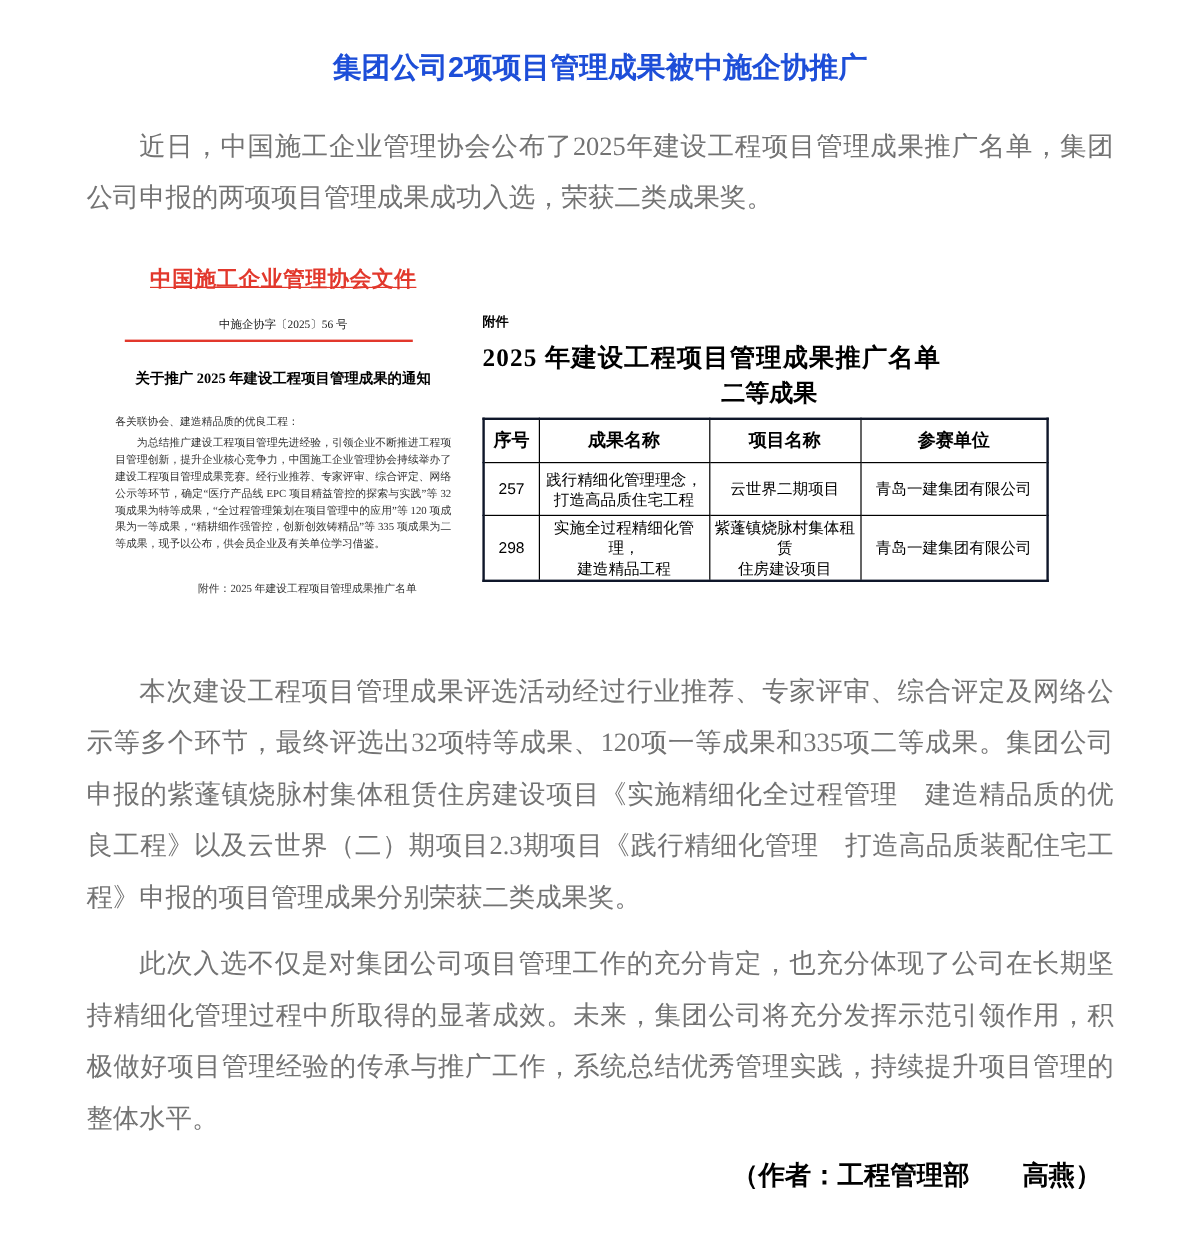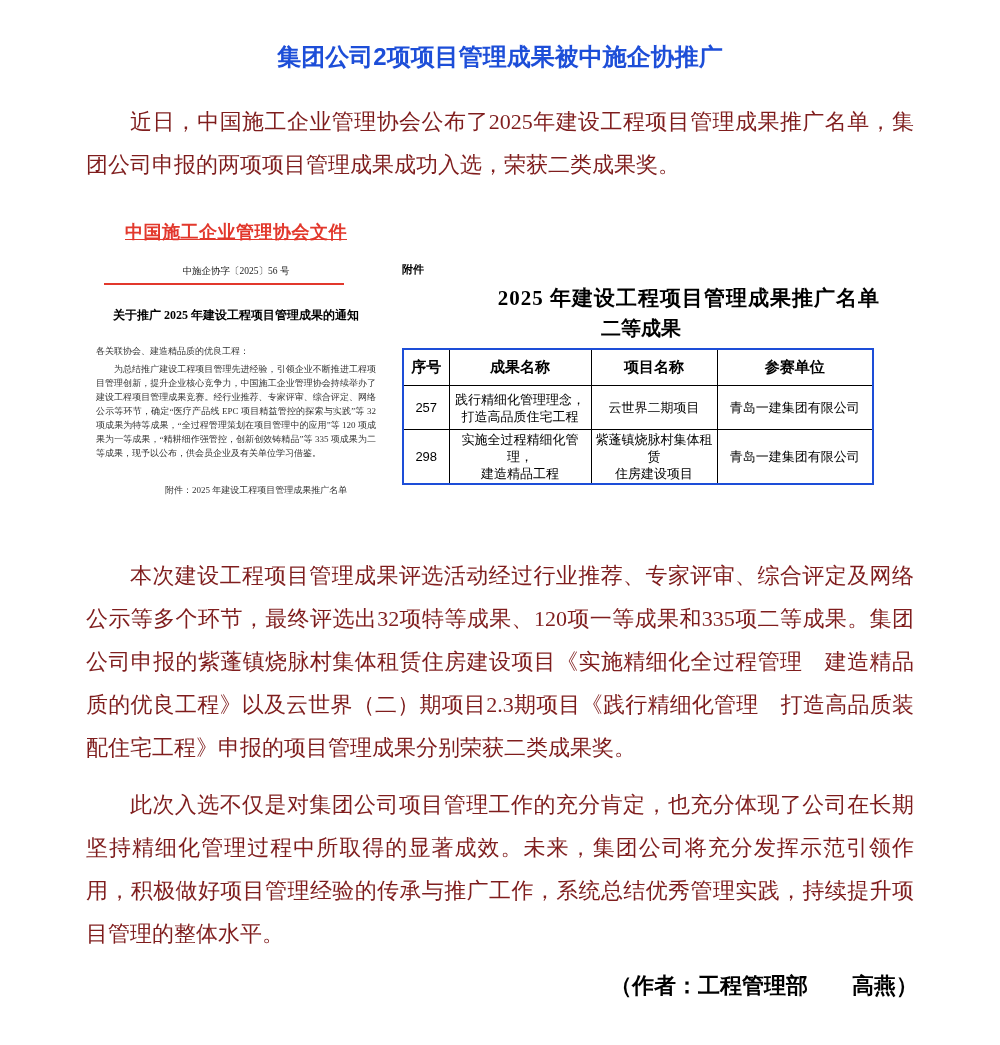--- a/index.html
+++ b/index.html
@@ -13,22 +13,22 @@
     position: relative; box-sizing: border-box;
     width: 1000px; height: 1045px;
     padding: 40px 72px 0 72px;
   }
   .doc-title {
     margin: 0; text-align: center;
     font-family: "Liberation Sans", "DejaVu Sans", sans-serif;
     font-weight: bold; font-size: 24px; line-height: 34px; color: #1d4ed8;
   }
   .body-para {
-    margin: 14px; font-size: 22px; line-height: 43px;
-    text-align: justify; text-indent: 2em; color: #7f1d1d;
+    margin: 0; font-size: 22px; line-height: 43px;
+    text-align: justify; text-indent: 2em; color: #737373;
   }
   .para-intro { margin-top: 26px; }
   .para-results { margin-top: 0; }
   .para-closing { margin-top: 12px; }
 
   
   .figures { position: relative; height: 350px; margin-top: 18px; }
 
   
   .letterhead {
@@ -47,32 +47,32 @@
   .lh-salutation { margin: 22px 0 0 10px; font-size: 9px; line-height: 12px; color: #333; }
   .lh-body {
     margin: 5px 10px 0 10px; font-size: 9px; line-height: 14px;
     text-align: justify; text-indent: 2em; color: #333;
   }
   .lh-attach { margin: 24px 0 0 38px; font-size: 9px; line-height: 12px; color: #333; padding-left: 41px; }
 
   
   .attachment { position: absolute; left: 330px; top: 56px; width: 478px; }
   .att-label { font-weight: bold; font-size: 11px; line-height: 18px; }
-  .att-title { margin-top: 6px; text-align: right; font-weight: bold; font-size: 21px; line-height: 28px; letter-spacing: 1px; }
+  .att-title { margin-top: 6px; text-align: left; font-weight: bold; font-size: 21px; line-height: 28px; letter-spacing: 1px; }
   .att-subtitle { margin-top: 2px; text-align: center; font-weight: bold; font-size: 20px; line-height: 28px; }
   table.results {
     margin-top: 6px; border-collapse: collapse;
     width: 470px; table-layout: fixed;
     font-family: "Liberation Sans", "DejaVu Sans", sans-serif;
   }
   table.results th, table.results td {
     border: 1px solid #000; text-align: center; vertical-align: middle;
     padding: 1px 2px; white-space: pre-line; overflow: hidden;
   }
-  table.results { border: 2px solid #1d4ed8; }
+  table.results { border: 2px solid #0f172a; }
   table.results th { font-size: 15px; font-weight: bold; height: 33px; }
   table.results td { font-size: 13px; line-height: 17px; }
   table.results tr.r1 td { height: 41px; }
   table.results tr.r2 td { height: 40px; }
   col.c-index { width: 46px; }
   col.c-achv  { width: 142px; }
   col.c-proj  { width: 126px; }
   col.c-org   { width: 156px; }
   td.cell-achv { text-align: left; padding-left: 5px; }
 

